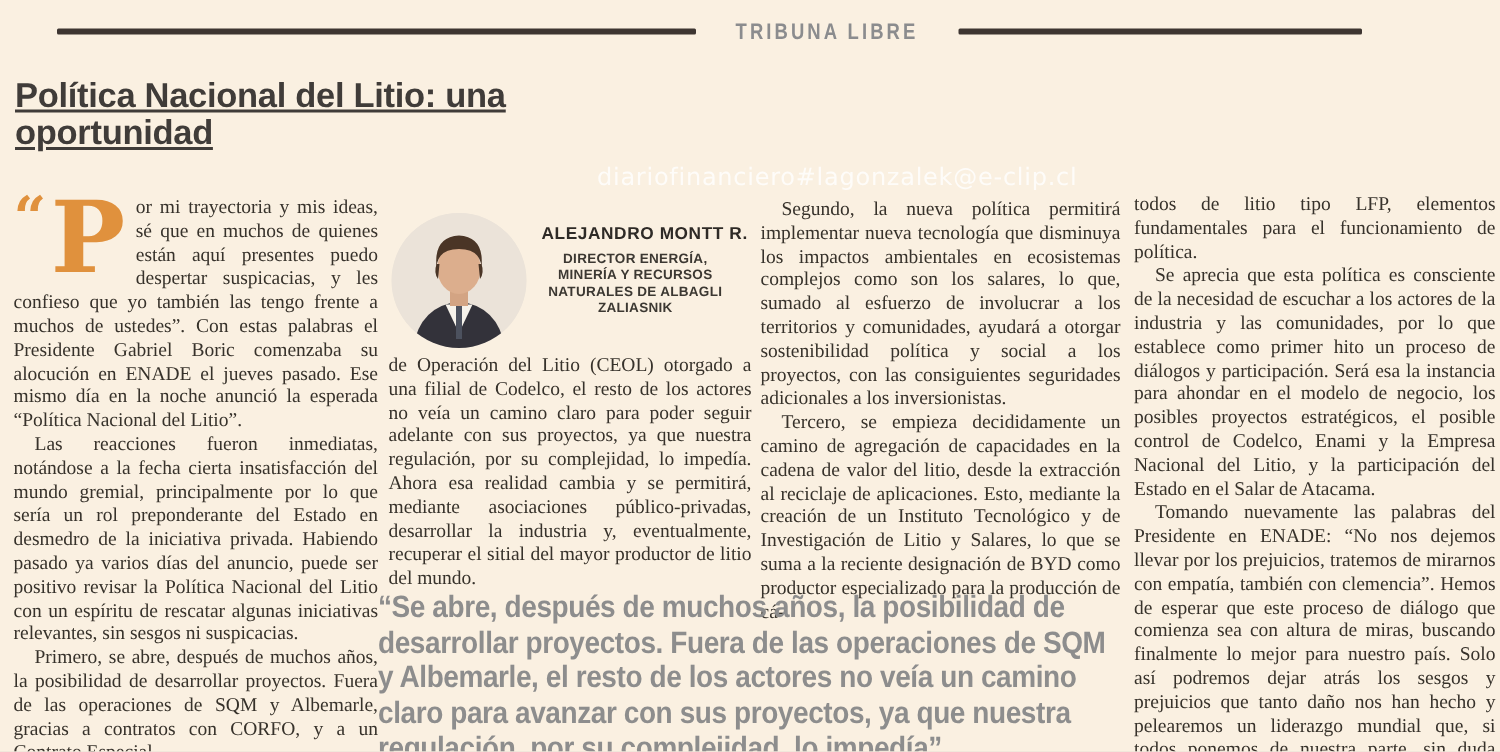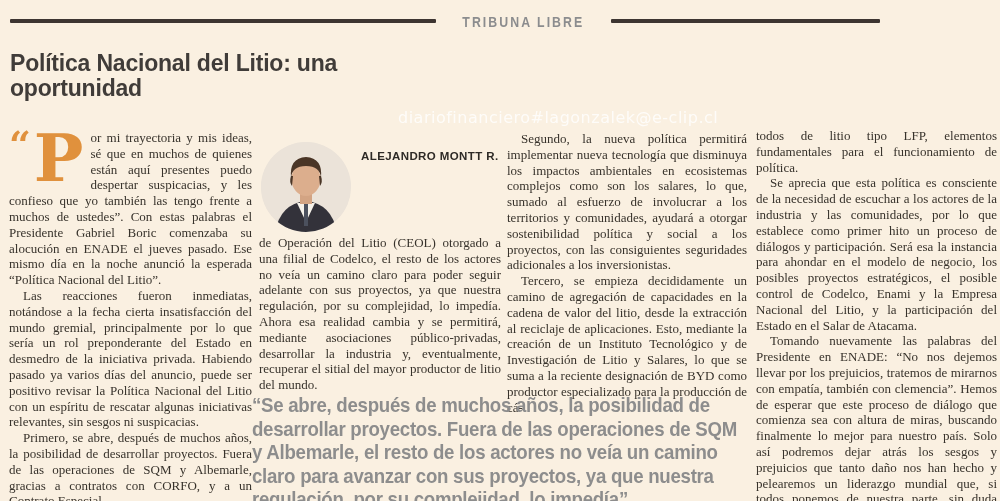--- a/index.html
+++ b/index.html
@@ -3,35 +3,35 @@
 <meta charset="utf-8">
 <style>
   html,body{margin:0;padding:0;background:#e9e2d6;}
   .page{
     position:relative;width:1000px;height:501px;margin:0 auto;
     background:#faf0e1;overflow:hidden;
     font-family:"Liberation Serif",serif;
   }
   
   .kicker-row{position:absolute;left:0;top:10px;width:893px;height:22px;
-    display:flex;align-items:center;}
+    display:flex;align-items:center;padding-left:28px;}
   .rule{height:4px;background:#3d3531;border-radius:1px;}
   .rule-left{margin-left:10px;width:426px;}
   .rule-right{flex:1;margin-right:13px;}
   .kicker{
     font-family:"Liberation Sans",sans-serif;font-weight:bold;
     font-size:15px;letter-spacing:2.5px;color:#8b8c8e;
     margin:0 13px;transform:scaleX(0.82);transform-origin:center;
     white-space:nowrap;
   }
   
   .headline{
     position:absolute;left:10px;top:51px;width:430px;margin:0;
     font-family:"Liberation Sans",sans-serif;font-weight:bold;
-    font-size:23px;line-height:24.5px;letter-spacing:-0.2px;color:#403c39;
+    font-size:23px;line-height:24.5px;letter-spacing:-0.2px;color:#403c39;text-decoration:underline;
   }
   
   .watermark{
     position:absolute;left:398px;top:108px;
     font-family:"DejaVu Sans",sans-serif;font-size:16px;
     color:rgba(255,255,255,0.8);letter-spacing:0.5px;white-space:nowrap;
     pointer-events:none;
   }
   
   .col{position:absolute;}
@@ -115,20 +115,21 @@
           <polygon points="36,61 54,61 45,80" fill="#f6f2ea"></polygon>
           <polygon points="43,62 47,62 47,84 43,84" fill="#4c515e"></polygon>
           <rect x="39" y="48" width="12" height="14" fill="#d3a483"></rect>
           <ellipse cx="45" cy="37" rx="14.5" ry="17" fill="#dcae8d"></ellipse>
           <path d="M30,36 Q28,16 45,15 Q62,16 60,36 Q59,24 45,24 Q31,24 30,36 Z" fill="#4a3526"></path>
           <path d="M30,34 q-2,6 1,10 l1,-10 Z M60,34 q2,6 -1,10 l-1,-10 Z" fill="#4a3526"></path>
         </svg>
       </div>
       <div class="author-meta">
         <div class="author-name">ALEJANDRO MONTT R.</div>
+        <div class="author-role">DIRECTOR ENERGÍA, MINERÍA Y RECURSOS NATURALES DE ALBAGLI ZALIASNIK</div>
       </div>
     </div>
     <p class="body">de Operación del Litio (CEOL) otorgado a una filial de Codelco, el resto de los actores no veía un camino claro para poder seguir adelante con sus proyectos, ya que nuestra regulación, por su complejidad, lo impedía. Ahora esa realidad cambia y se permitirá, mediante asociaciones público-privadas, desarrollar la industria y, eventualmente, recuperar el sitial del mayor productor de litio del mundo.</p>
   </div>
 
   <div class="col col3">
     <p class="body indent">Segundo, la nueva política permitirá implementar nueva tecnología que disminuya los impactos ambientales en ecosistemas complejos como son los salares, lo que, sumado al esfuerzo de involucrar a los territorios y comunidades, ayudará a otorgar sostenibilidad política y social a los proyectos, con las consiguientes seguridades adicionales a los inversionistas.</p>
     <p class="body indent">Tercero, se empieza decididamente un camino de agregación de capacidades en la cadena de valor del litio, desde la extracción al reciclaje de aplicaciones. Esto, mediante la creación de un Instituto Tecnológico y de Investigación de Litio y Salares, lo que se suma a la reciente designación de BYD como productor especializado para la producción de cá-</p>
   </div>
 

